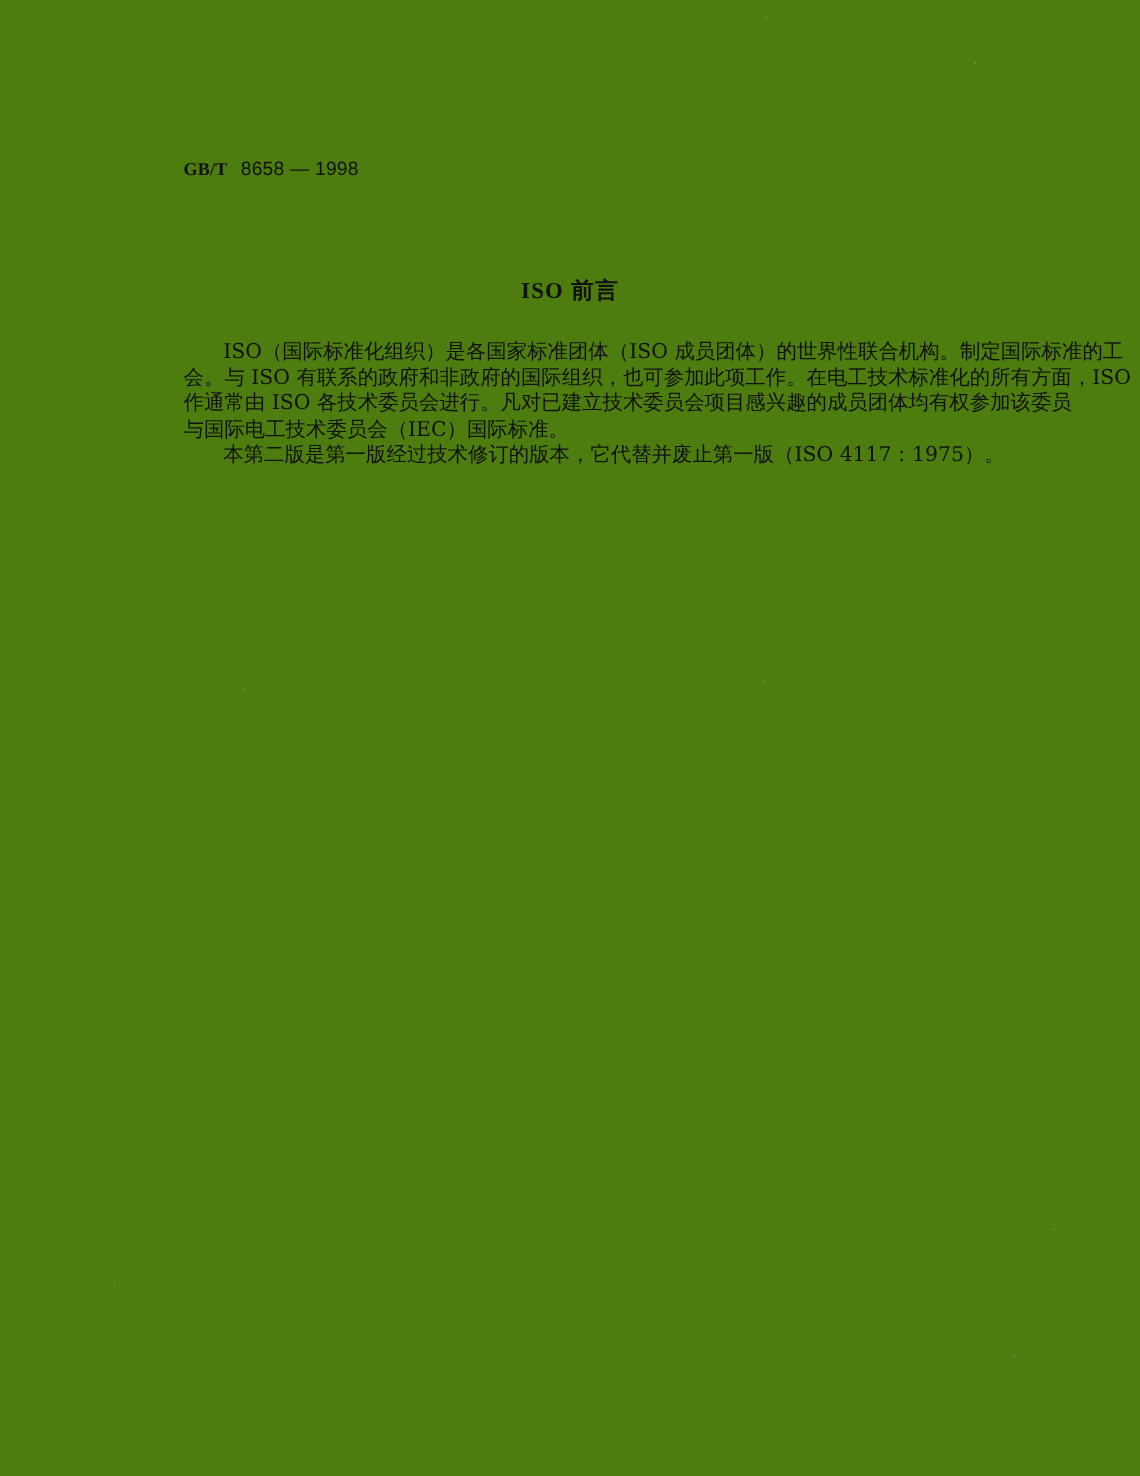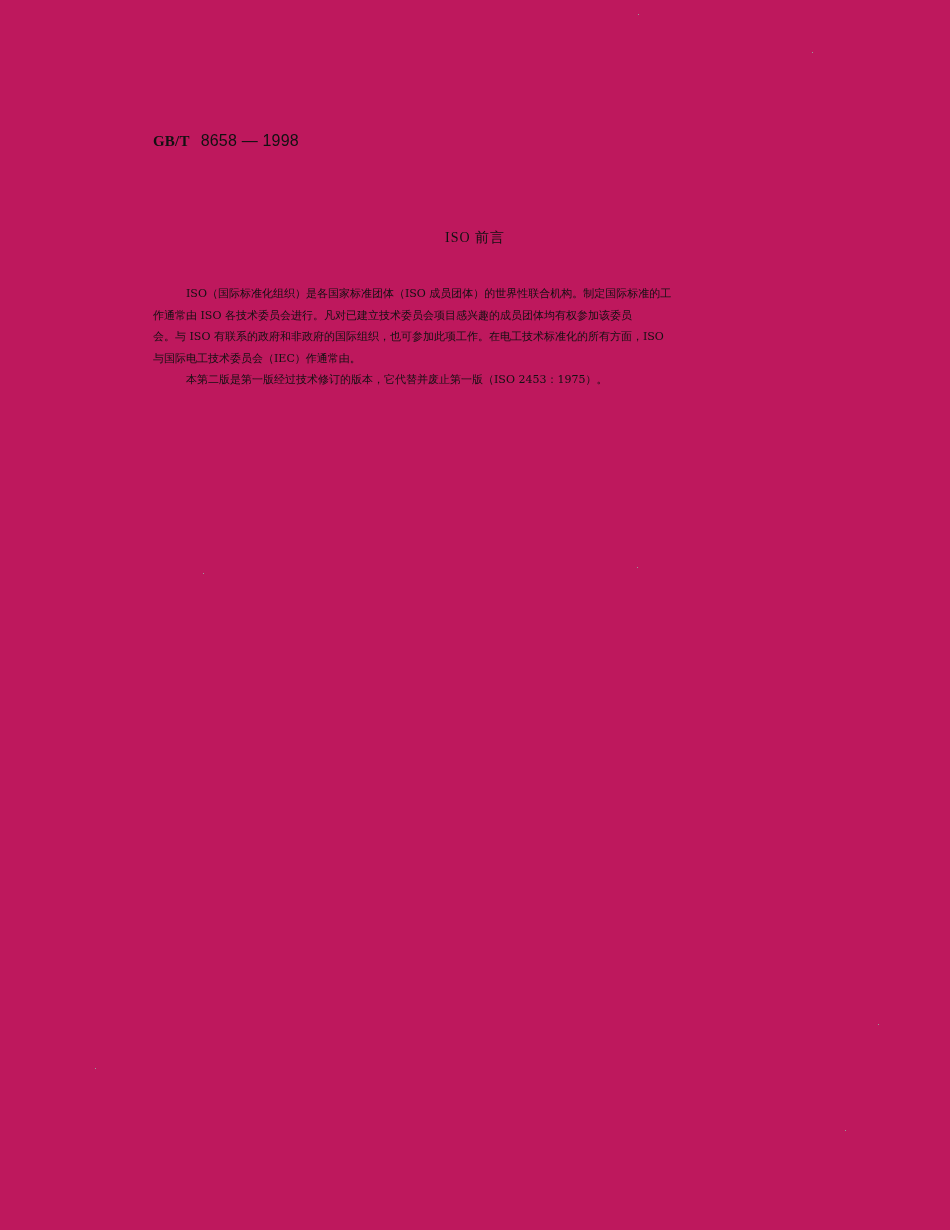--- a/index.html
+++ b/index.html
@@ -12,21 +12,21 @@
       height: 1230px;
       position: relative;
       overflow: hidden;
       color: #111111;
       font-family: "DejaVu Serif", "Liberation Serif", serif;
     }
     .page {
       position: absolute;
       left: 0; top: 0;
       width: 950px; height: 1230px;
-      background: #be185d;
+      background: #4d7c0f;
     }
     .header-code {
       position: absolute;
       left: 153px;
       top: 132px;
       font-size: 15px;
       letter-spacing: 0.2px;
       white-space: nowrap;
     }
     .header-code .prefix {
@@ -39,30 +39,30 @@
       font-size: 16px;
       margin-left: 6px;
     }
     .title {
       position: absolute;
       left: 0;
       width: 950px;
       top: 229px;
       text-align: center;
       font-family: "Liberation Serif", serif;
-      font-weight: normal;
-      font-size: 14px;
+      font-weight: bold;
+      font-size: 19px;
       letter-spacing: 1px;
     }
     .body-text {
       position: absolute;
       left: 153px;
       top: 283px;
       width: 730px;
-      font-size: 11px;
+      font-size: 17px;
       line-height: 21.5px;
       text-align: justify;
     }
     .para-line {
       display: block;
       white-space: nowrap;
     }
     .para-line.first {
       padding-left: 33px;
     }
@@ -81,28 +81,28 @@
   <div class="header-code">
     <span class="prefix">GB/T</span>
     <span class="num">8658 — 1998</span>
   </div>
 
   <div class="title">ISO 前言</div>
 
   <div class="body-text">
     <div class="para-block">
       <span class="para-line first">ISO（国际标准化组织）是各国家标准团体（ISO 成员团体）的世界性联合机构。制定国际标准的工</span>
+      <span class="para-line">会。与 ISO 有联系的政府和非政府的国际组织，也可参加此项工作。在电工技术标准化的所有方面，ISO</span>
       <span class="para-line">作通常由 ISO 各技术委员会进行。凡对已建立技术委员会项目感兴趣的成员团体均有权参加该委员</span>
-      <span class="para-line">会。与 ISO 有联系的政府和非政府的国际组织，也可参加此项工作。在电工技术标准化的所有方面，ISO</span>
-      <span class="para-line">与国际电工技术委员会（IEC）作通常由。</span>
+      <span class="para-line">与国际电工技术委员会（IEC）国际标准。</span>
     </div>
     <div class="para-block">
     </div>
     <div class="para-block">
-      <span class="para-line first">本第二版是第一版经过技术修订的版本，它代替并废止第一版（ISO 2453：1975）。</span>
+      <span class="para-line first">本第二版是第一版经过技术修订的版本，它代替并废止第一版（ISO 4117：1975）。</span>
     </div>
   </div>
 
   <div class="speck" style="left:638px;top:14px"></div>
   <div class="speck" style="left:812px;top:52px"></div>
   <div class="speck" style="left:203px;top:573px"></div>
   <div class="speck" style="left:637px;top:567px"></div>
   <div class="speck" style="left:878px;top:1024px"></div>
   <div class="speck" style="left:845px;top:1130px"></div>
   <div class="speck" style="left:95px;top:1068px"></div>

